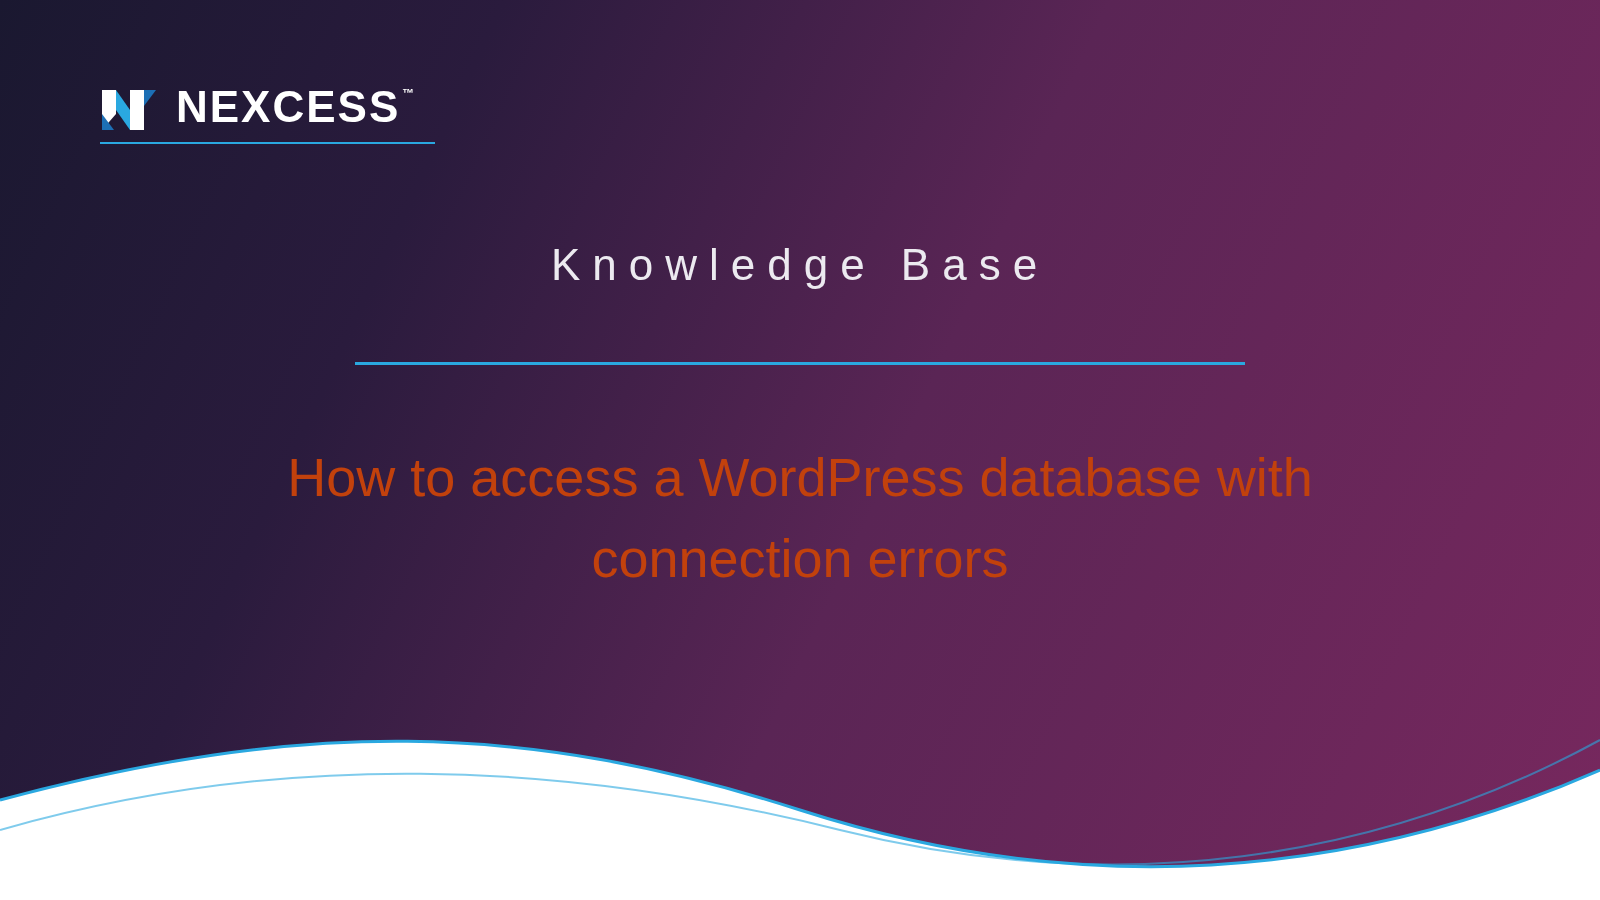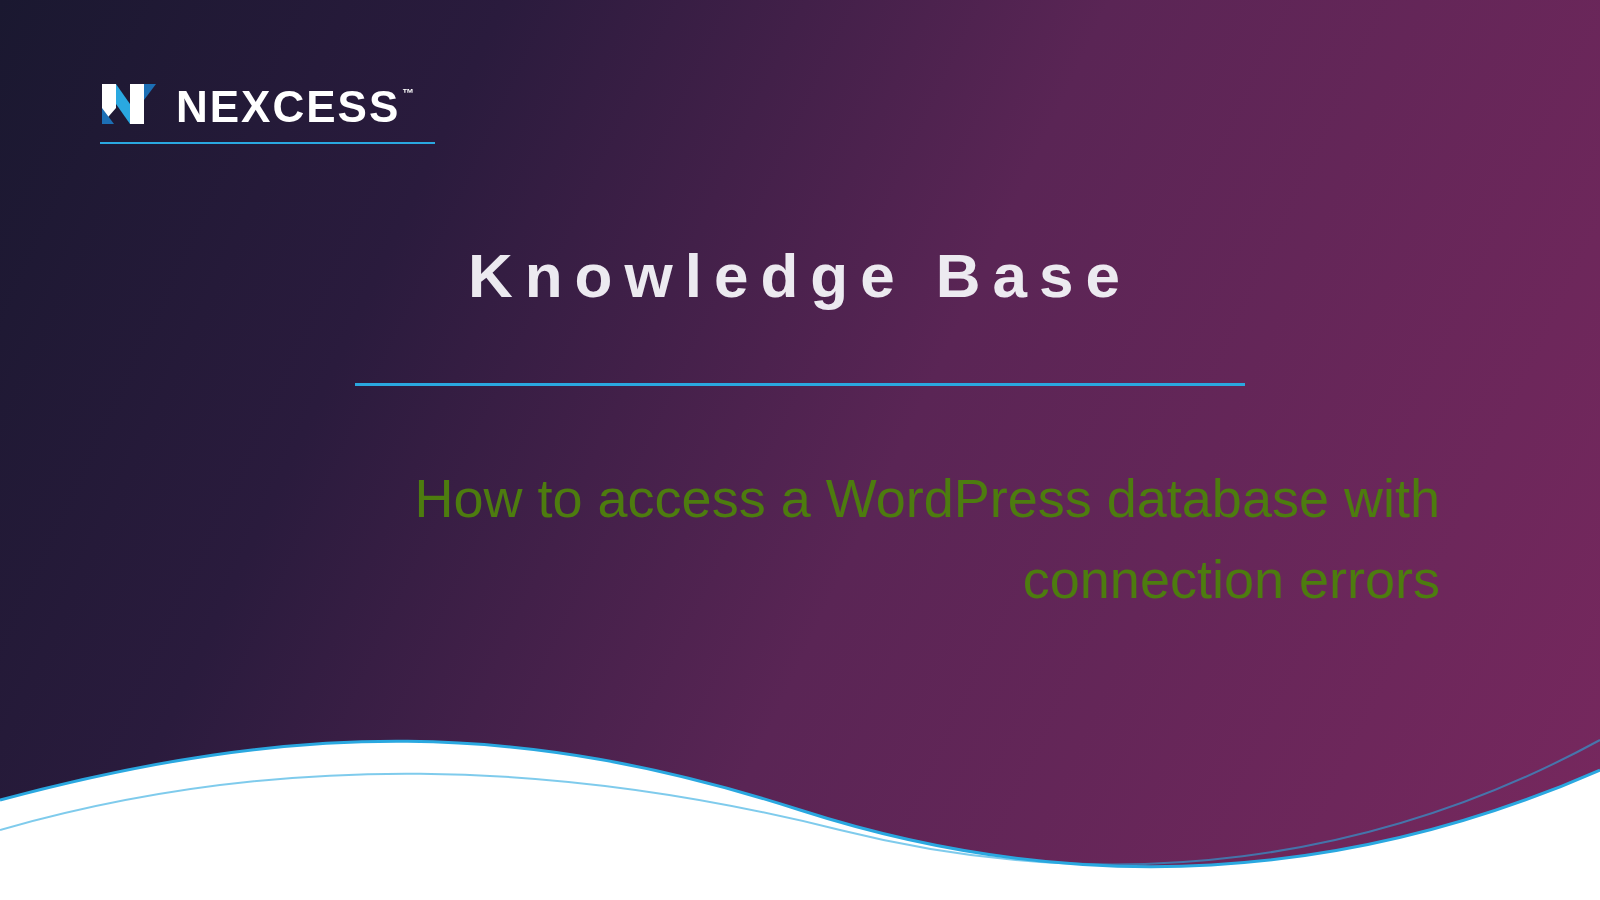--- a/index.html
+++ b/index.html
@@ -12,21 +12,21 @@
   }
 
   
   .logo-block {
     position: absolute;
     top: 82px;
     left: 100px;
   }
   .logo-row {
     display: flex;
-    align-items: flex-start;
+    align-items: flex-end;
     gap: 18px;
   }
   .logo-mark svg { display: block; }
   .logo-word {
     font-size: 44px;
     font-weight: 700;
     letter-spacing: 2px;
     color: #ffffff;
     position: relative;
   }
@@ -54,39 +54,38 @@
 
   
   .center {
     position: absolute;
     top: 240px;
     left: 0;
     right: 0;
     text-align: center;
   }
   .kb-label {
-    font-size: 62px;
-    font-weight: 700;
+    font-size: 44px;
+    font-weight: 400;
     letter-spacing: 12px;
     color: #eceaf0;
   }
   .divider {
     width: 890px;
     height: 3px;
     background: #2aa8e0;
     margin: 72px auto 0;
   }
   .title {
     margin-top: 72px;
     font-size: 54px;
     font-weight: 400;
     line-height: 1.5;
-    color: #4d7c0f;
+    color: #c2410c;
     padding: 0 160px;
-    text-align: right;
   }
 
   
   .wave {
     position: absolute;
     left: 0; right: 0; bottom: 0;
     width: 1600px;
     height: 220px;
   }
 </style>

